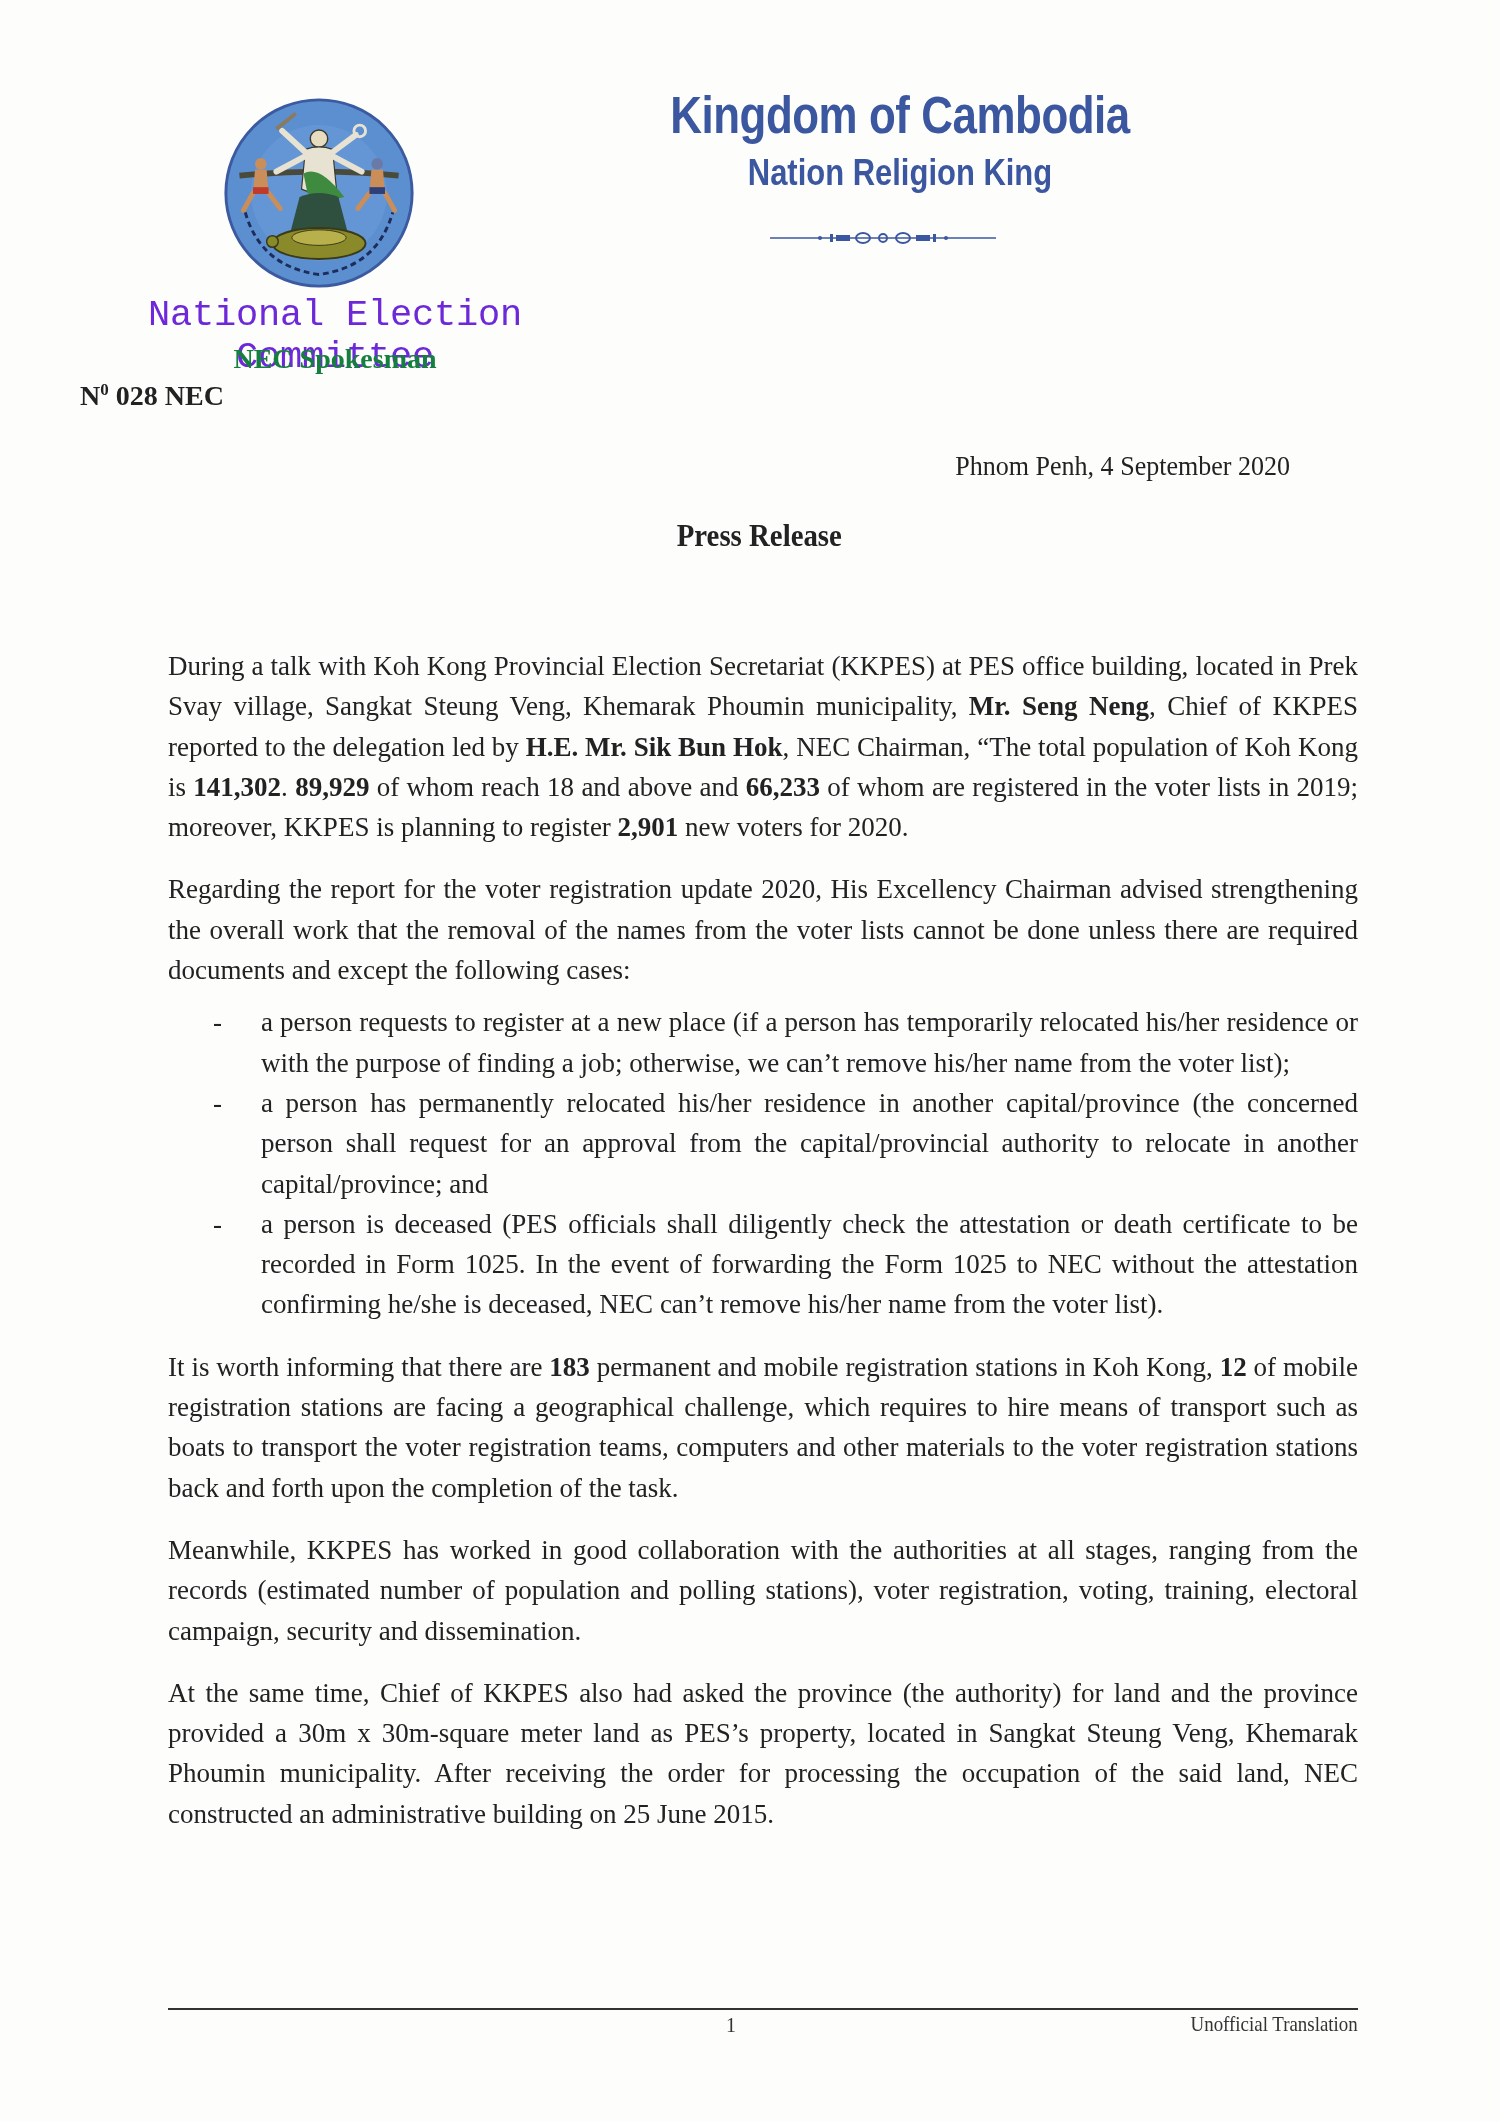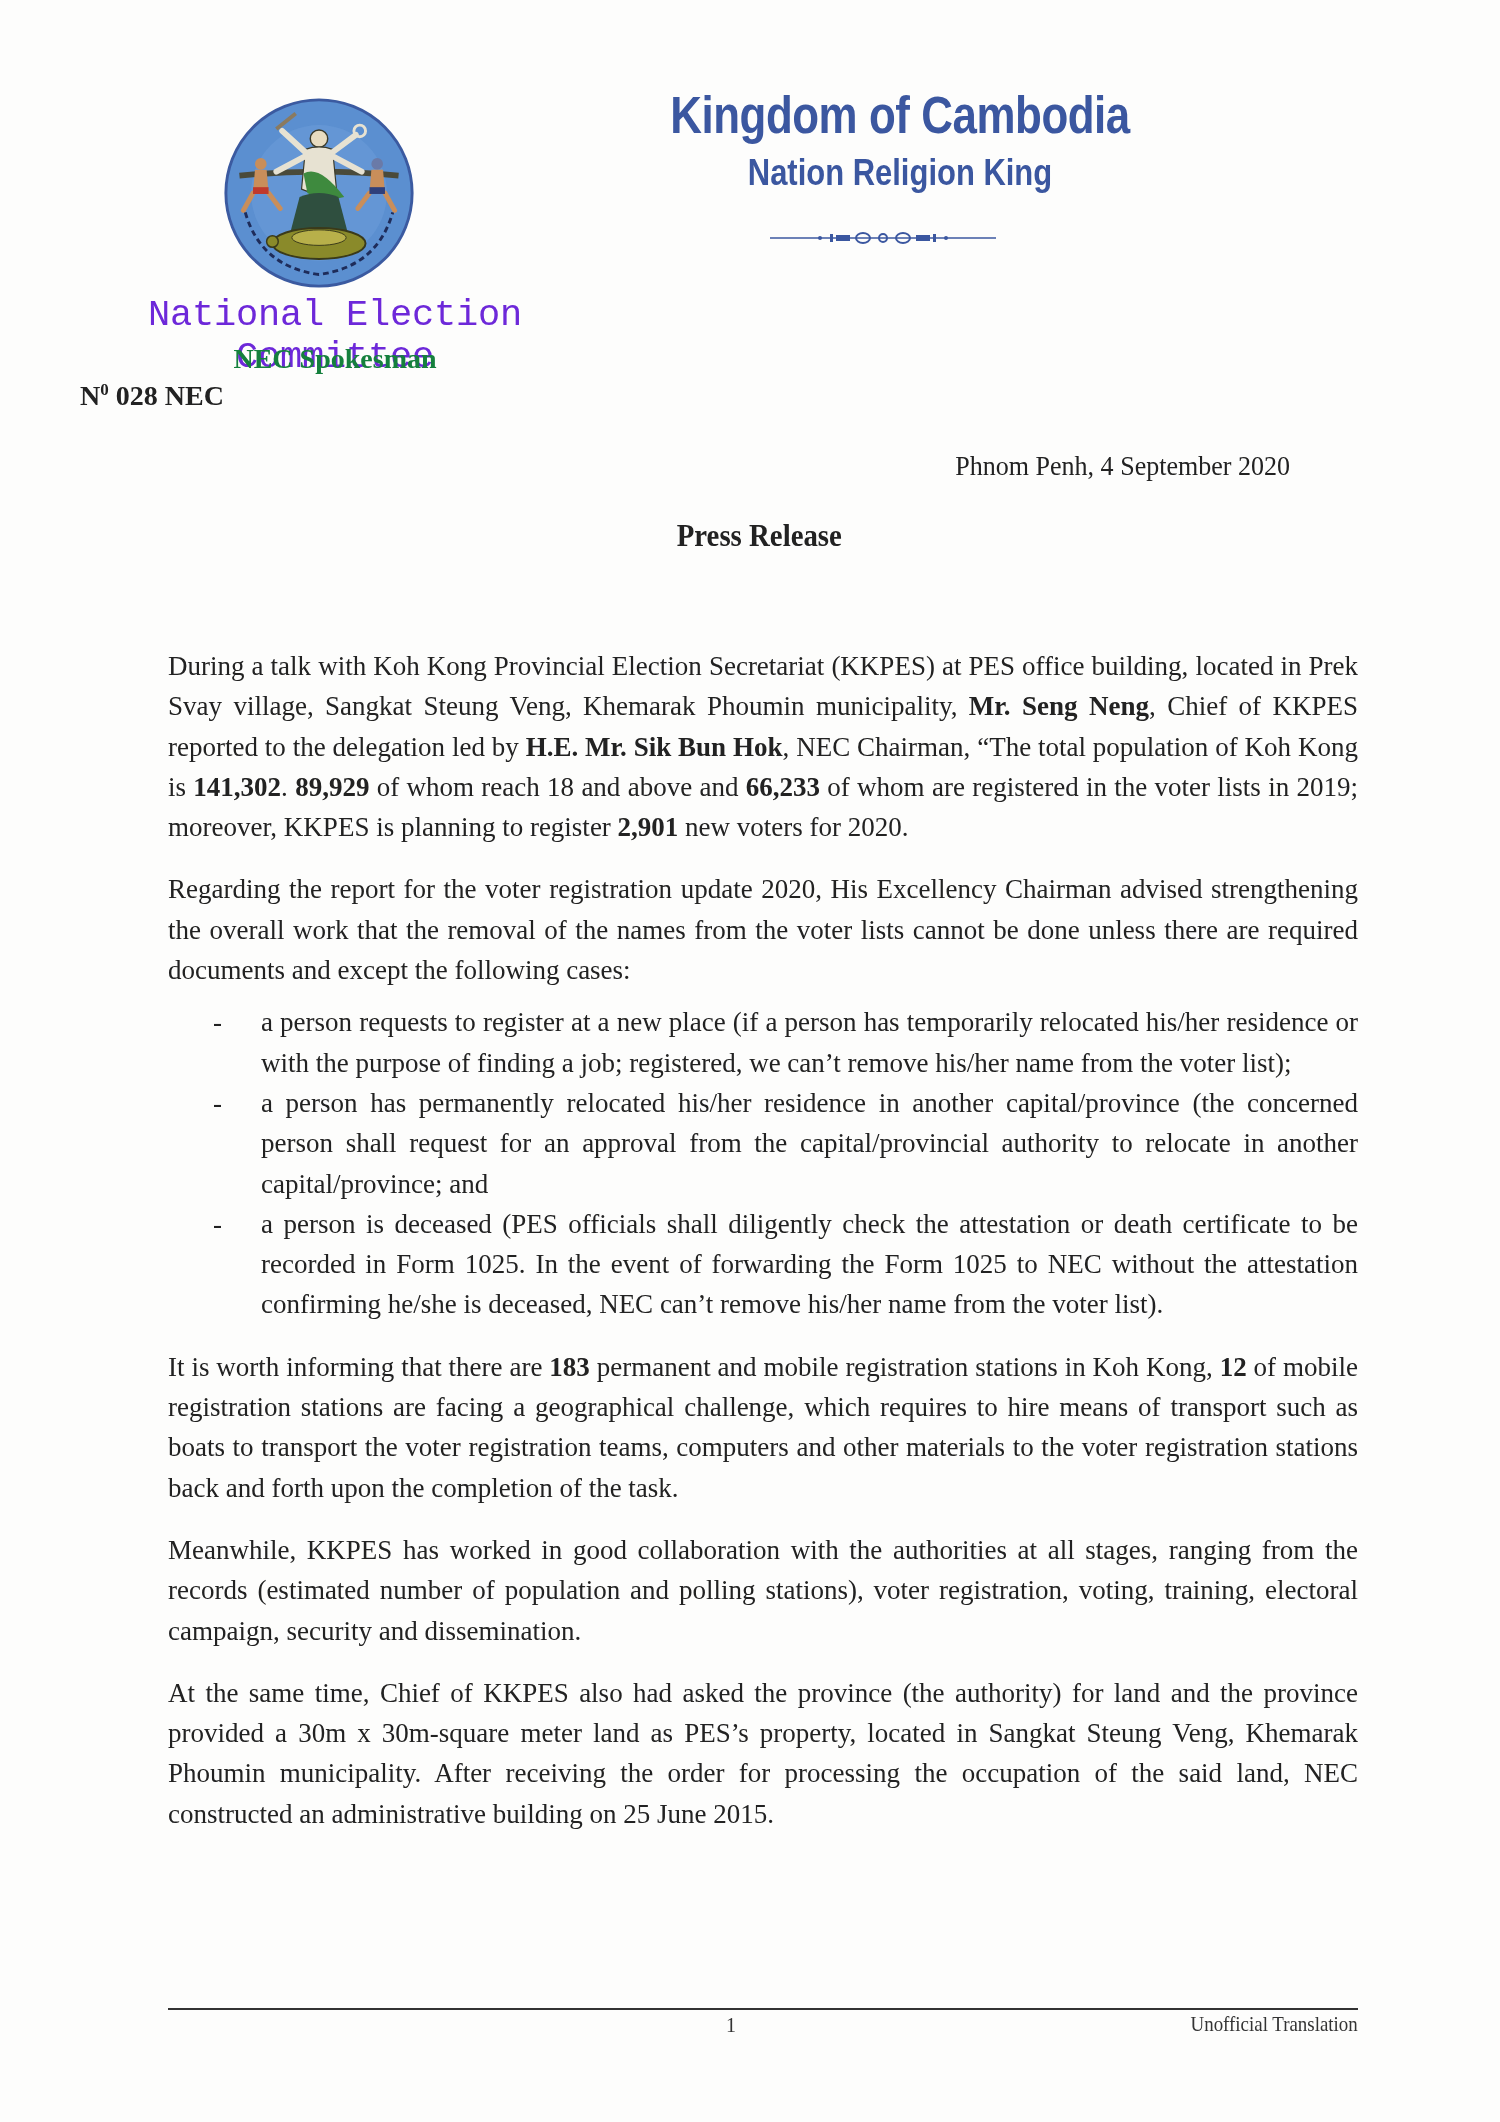--- a/index.html
+++ b/index.html
@@ -137,21 +137,21 @@
   </svg>
 
   <div class="date">Phnom Penh, 4 September 2020</div>
   <div class="doc-type">Press Release</div>
 
   <div class="body">
     <p><span>During a talk with Koh Kong Provincial Election Secretariat (KKPES) at PES office building, located in Prek Svay village, Sangkat Steung Veng, Khemarak Phoumin municipality, </span><b>Mr. Seng Neng</b><span>, Chief of KKPES reported to the delegation led by </span><b>H.E. Mr. Sik Bun Hok</b><span>, NEC Chairman, “The total population of Koh Kong is </span><b>141,302</b><span>. </span><b>89,929</b><span> of whom reach 18 and above and </span><b>66,233</b><span> of whom are registered in the voter lists in 2019; moreover, KKPES is planning to register </span><b>2,901</b><span> new voters for 2020.</span></p>
 
     <p style="margin-bottom:12px">Regarding the report for the voter registration update 2020, His Excellency Chairman advised strengthening the overall work that the removal of the names from the voter lists cannot be done unless there are required documents and except the following cases:</p>
     <ul class="cases">
-      <li><span class="dash">-</span><span>a person requests to register at a new place (if a person has temporarily relocated his/her residence or with the purpose of finding a job; registered, we can’t remove his/her name from the voter list);</span></li>
+      <li><span class="dash">-</span><span>a person requests to register at a new place (if a person has temporarily relocated his/her residence or with the purpose of finding a job; otherwise, we can’t remove his/her name from the voter list);</span></li>
       <li><span class="dash">-</span><span>a person has permanently relocated his/her residence in another capital/province (the concerned person shall request for an approval from the capital/provincial authority to relocate in another capital/province; and</span></li>
       <li><span class="dash">-</span><span>a person is deceased (PES officials shall diligently check the attestation or death certificate to be recorded in Form 1025. In the event of forwarding the Form 1025 to NEC without the attestation confirming he/she is deceased, NEC can’t remove his/her name from the voter list).</span></li>
     </ul>
 
     <p><span>It is worth informing that there are </span><b>183</b><span> permanent and mobile registration stations in Koh Kong, </span><b>12</b><span> of mobile registration stations are facing a geographical challenge, which requires to hire means of transport such as boats to transport the voter registration teams, computers and other materials to the voter registration stations back and forth upon the completion of the task.</span></p>
 
     <p>Meanwhile, KKPES has worked in good collaboration with the authorities at all stages, ranging from the records (estimated number of population and polling stations), voter registration, voting, training, electoral campaign, security and dissemination.</p>
     <p>At the same time, Chief of KKPES also had asked the province (the authority) for land and the province provided a 30m x 30m-square meter land as PES’s property, located in Sangkat Steung Veng, Khemarak Phoumin municipality. After receiving the order for processing the occupation of the said land, NEC constructed an administrative building on 25 June 2015.</p>
   </div>
 

